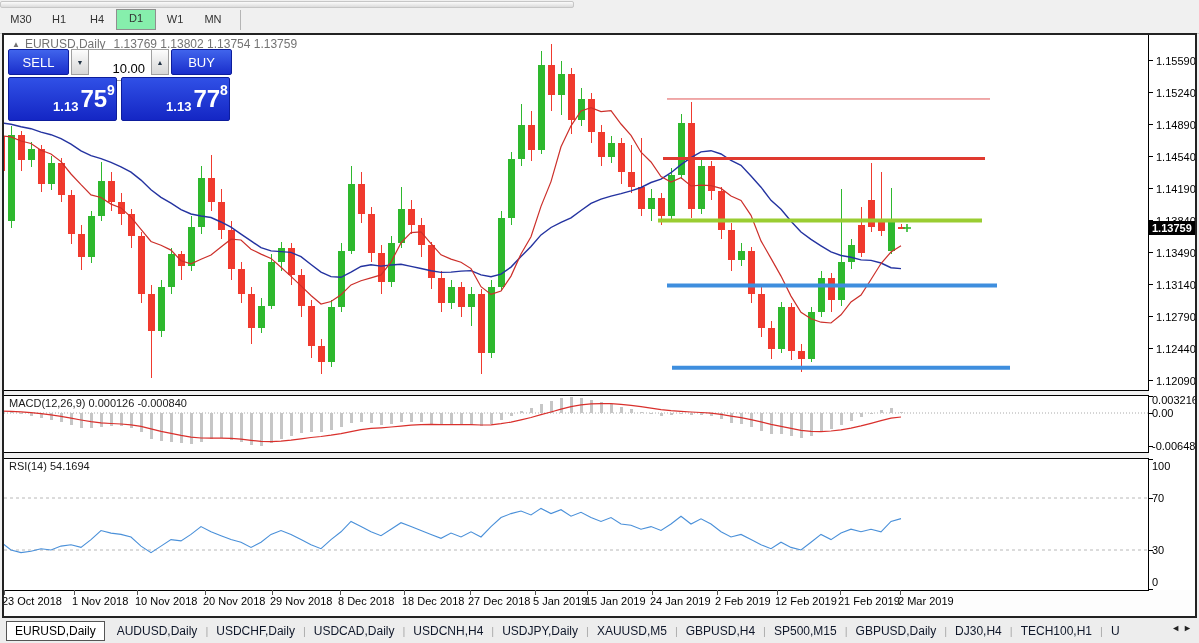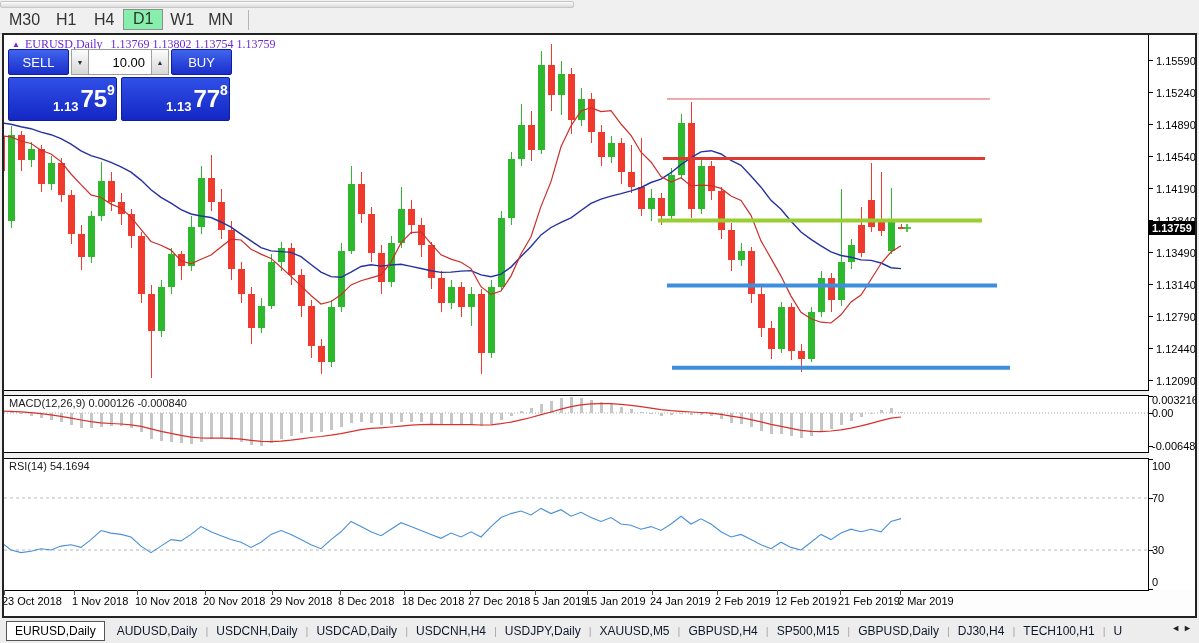--- a/index.html
+++ b/index.html
@@ -1,39 +1,39 @@
 <!DOCTYPE html>
 <html><head>
 <meta charset="utf-8">
 <style>
   html,body{margin:0;padding:0;background:#e8e8e8;}
   #app{position:relative;width:1199px;height:643px;background:#f0f0f0;font-family:"Liberation Sans",sans-serif;overflow:hidden;}
   
   #toolbar{position:absolute;left:0;top:0;width:1199px;height:33px;background:#f0f0f0;border-bottom:1px solid #cfcfcf;}
   #gripper{position:absolute;left:0;top:1px;width:572px;height:5px;background:linear-gradient(180deg,#fbfbfb,#dcdcdc);border:1px solid #c6c6c6;border-radius:2px;}
   #tfwrap{position:absolute;left:2px;top:9px;height:21px;display:flex;align-items:center;}
-  .tfbtn{min-width:24px;padding:0 7px;height:19px;line-height:19px;text-align:center;font-size:16px;color:#333;cursor:default;}
+  .tfbtn{min-width:24px;padding:0 7px;height:19px;line-height:19px;text-align:center;font-size:11px;color:#333;cursor:default;}
   .tfbtn.active{background:#86efac;border:1px solid #8f8f8f;height:19px;line-height:17px;}
   .tbsep{width:1px;height:20px;background:#b5b5b5;margin-left:8px;}
   
   #window{position:absolute;left:2px;top:33px;width:1195px;height:585px;background:#f0f0f0;}
   #chart-svg{position:absolute;left:0;top:0;}
-  #chart-title{position:absolute;left:10px;top:4px;font-size:12px;color:#6d28d9;white-space:nowrap;font-family:Liberation Serif, serif;}
+  #chart-title{position:absolute;left:10px;top:4px;font-size:12px;color:#737373;white-space:nowrap;}
   #chart-title .tri{font-size:8px;margin-right:5px;vertical-align:1px;}
   #chart-title .ohlc{margin-left:8px;}
   #macd-label,#rsi-label{position:absolute;left:7px;font-size:11px;color:#1a1a1a;}
   #macd-label{top:364px;}
   #rsi-label{top:427px;}
   
   #tp{position:absolute;left:6px;top:16px;width:224px;}
   .tp-row1{display:flex;height:26px;}
   .btn-trade{width:62px;height:26px;font-family:"Liberation Sans",sans-serif;font-size:13px;color:#fff;background:linear-gradient(180deg,#4064ec,#1a2ecb);border:1px solid #0d1d9c;border-radius:2px;padding:0;}
   .vol{display:flex;margin:0 2px;height:26px;}
   .spin{width:18px;height:26px;font-size:7px;color:#234;background:linear-gradient(180deg,#fcfcfc,#d7d7d7);border:1px solid #a0a0a0;padding:0;}
-  .vol-input{width:56px;height:24px;border:1px solid #9a9a9a;border-left:none;border-right:none;font-family:"Liberation Sans",sans-serif;font-size:13px;text-align:right;padding:0 6px 0 0;}
+  .vol-input{width:56px;height:24px;border:1px solid #9a9a9a;border-left:none;border-right:none;font-family:"Liberation Sans",sans-serif;font-size:13px;text-align:right;padding:6px 6px 0 0;}
   .tp-row2{display:flex;margin-top:2px;}
   .price-box{width:107px;height:42px;background:linear-gradient(180deg,#3050e6,#1426c4);border:1px solid #0d1d9c;border-radius:2px;color:#fff;display:flex;justify-content:center;align-items:center;}
   .price-box + .price-box{margin-left:4px;}
   .pb-base{font-size:13px;font-weight:bold;align-self:flex-end;padding-bottom:6px;margin-right:2px;margin-left:43px;}
   .pb-big{font-size:24px;font-weight:bold;line-height:40px;}
   .pb-sup{font-size:14px;font-weight:bold;align-self:flex-start;padding-top:4px;}
   
   #tabbar{position:absolute;left:0;top:618px;width:1199px;height:25px;background:#ededed;display:flex;align-items:center;padding-left:6px;box-sizing:border-box;}
   .tab{font-size:12px;color:#0f172a;padding:2px 8px;white-space:nowrap;}
   .tab.active{background:#fff;border:1px solid #555;color:#000;margin-right:4px;}
@@ -460,21 +460,21 @@
 
     <div id="macd-label">MACD(12,26,9) 0.000126 -0.000840</div>
     <div id="rsi-label">RSI(14) 54.1694</div>
   </div>
 
   <div id="tabbar">
     <span id="tabs-holder" style="display:flex;align-items:center;">
         <span class="tab active">EURUSD,Daily</span>
         <span class="tab">AUDUSD,Daily</span>
         <span class="tabsep">|</span>
-        <span class="tab">USDCNH,Daily</span>
+        <span class="tab">USDCHF,Daily</span>
         <span class="tabsep">|</span>
         <span class="tab">USDCAD,Daily</span>
         <span class="tabsep">|</span>
         <span class="tab">USDCNH,H4</span>
         <span class="tabsep">|</span>
         <span class="tab">USDJPY,Daily</span>
         <span class="tabsep">|</span>
         <span class="tab">XAUUSD,M5</span>
         <span class="tabsep">|</span>
         <span class="tab">GBPUSD,H4</span>

